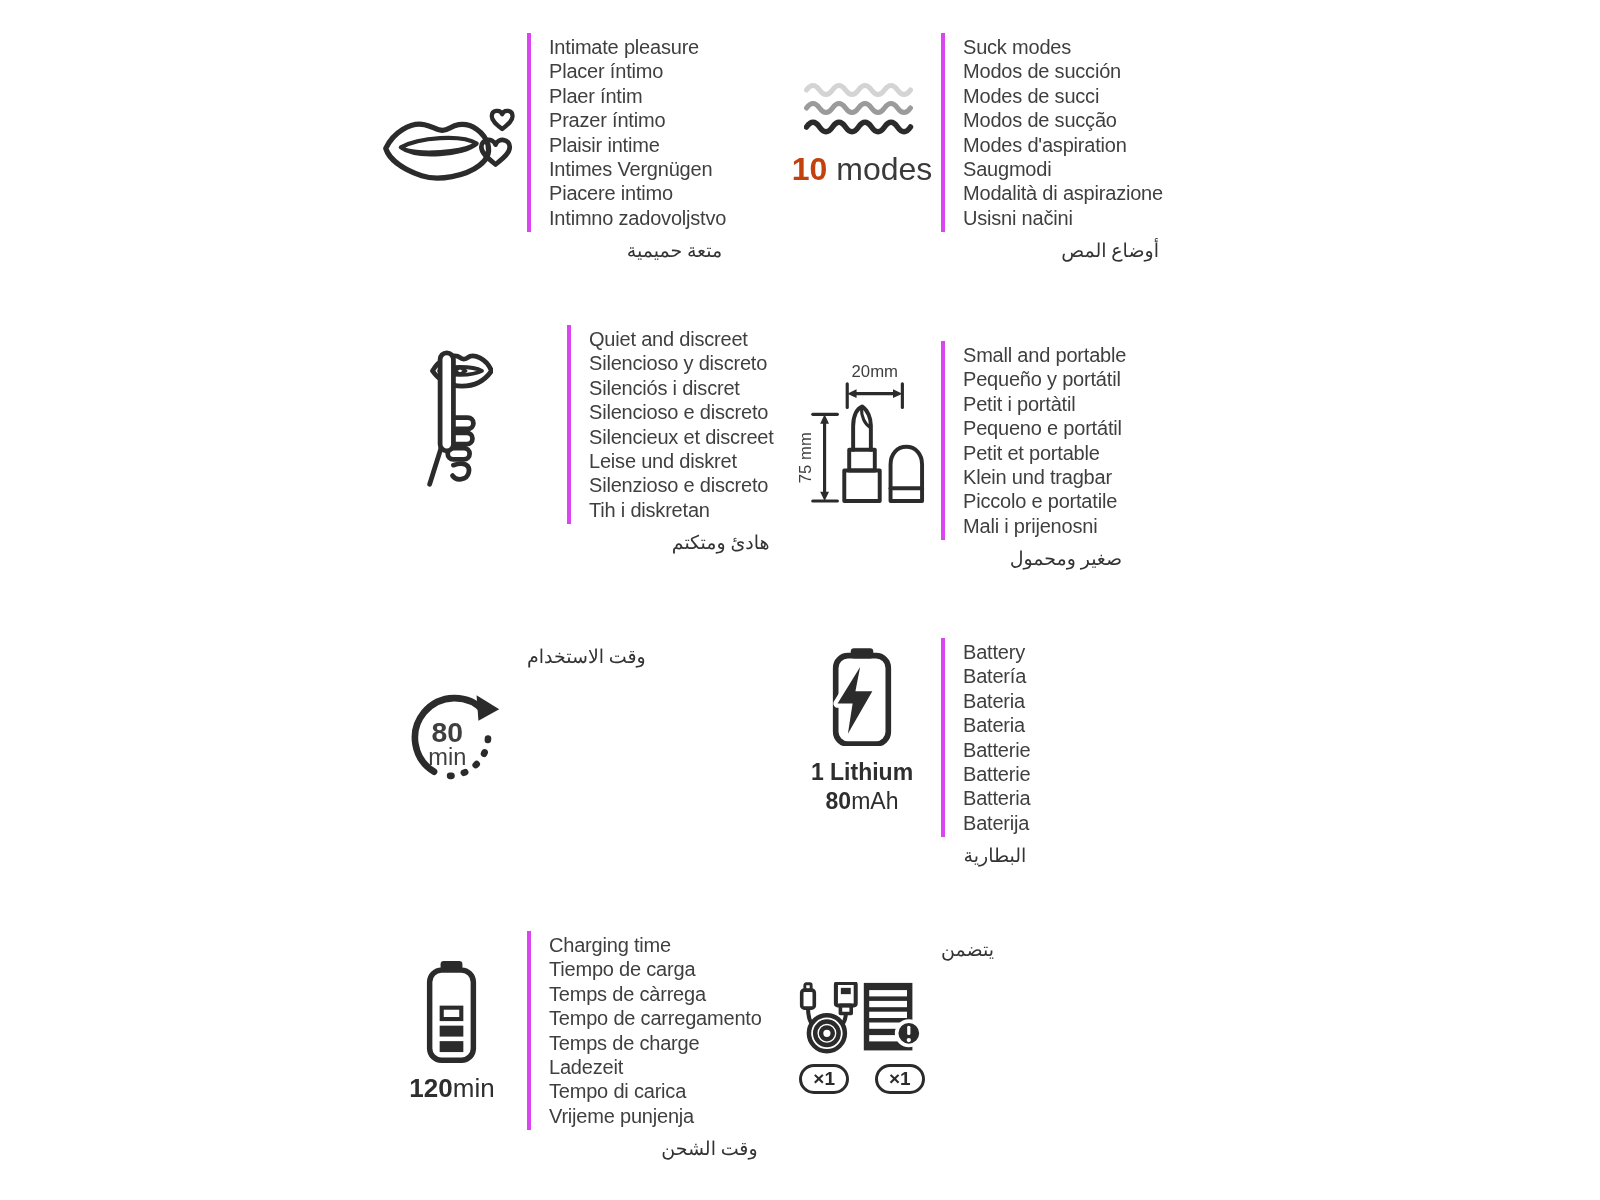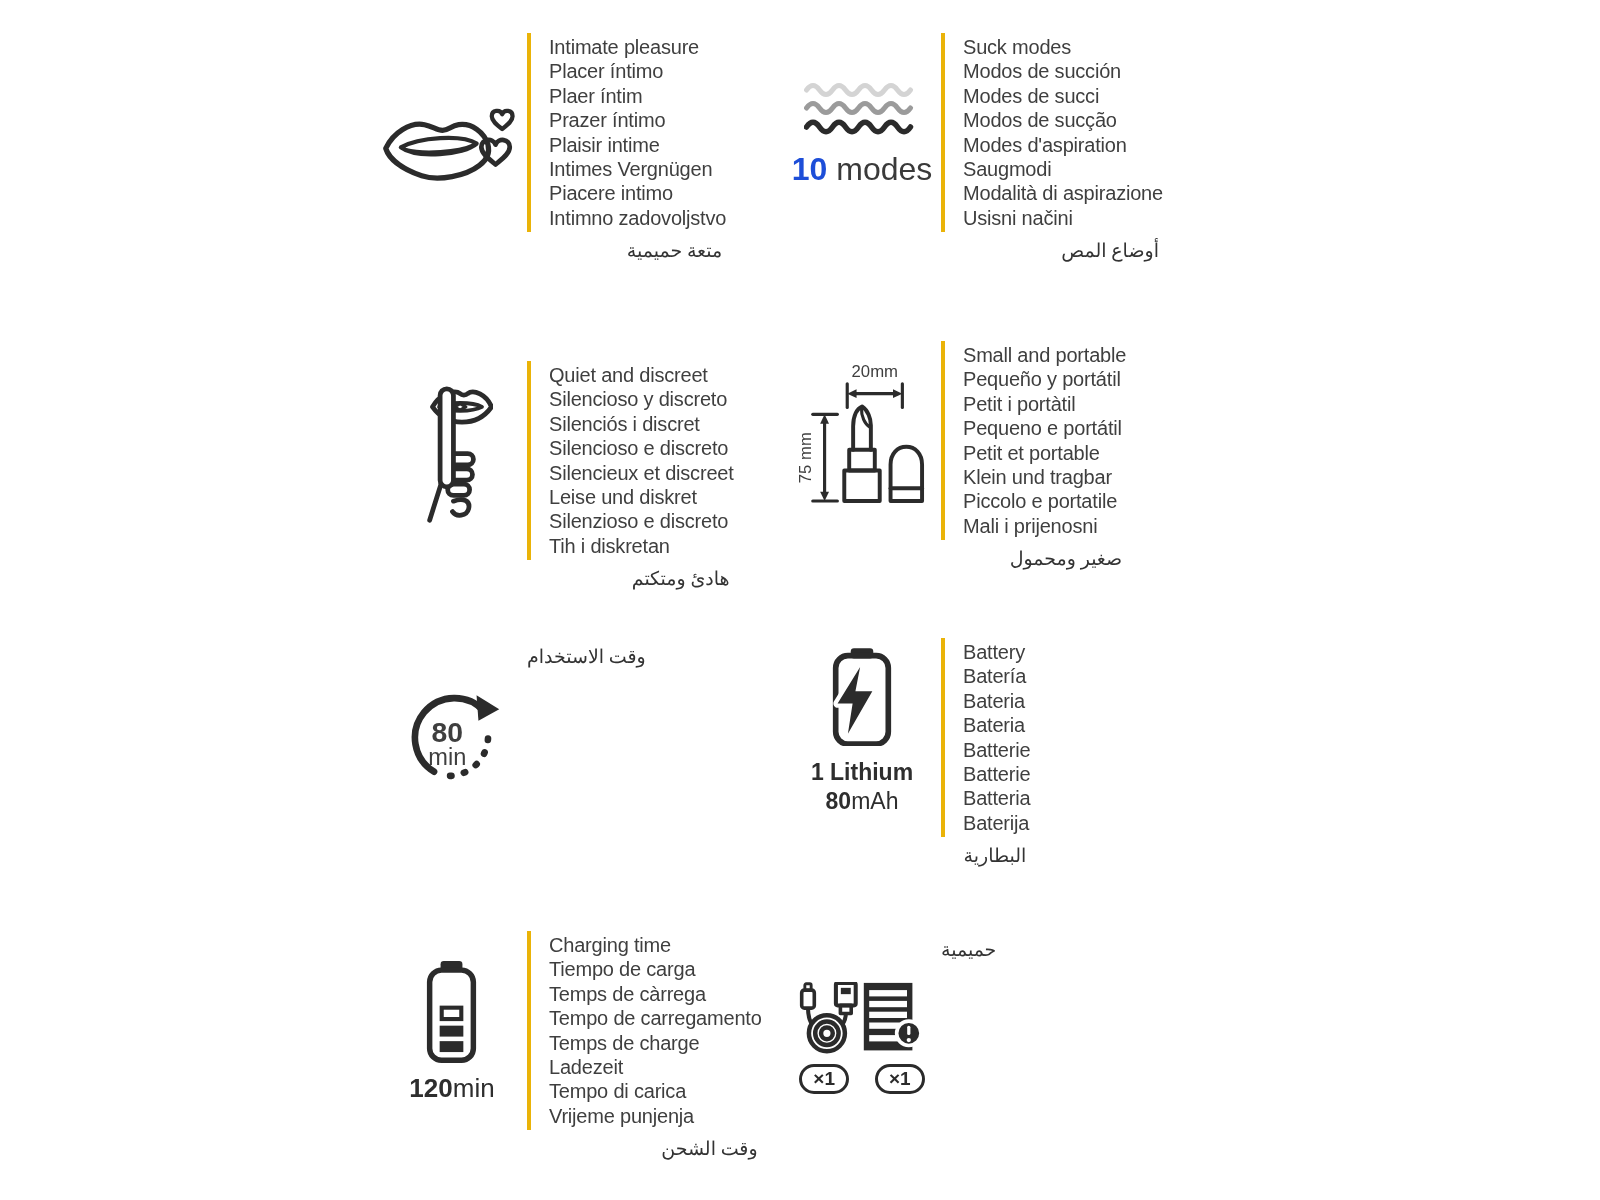--- a/index.html
+++ b/index.html
@@ -9,50 +9,50 @@
     overflow:hidden;
   }
   .feature{position:absolute;display:flex;align-items:flex-start;}
   .icon-area{
     width:150px;height:202px;display:flex;flex-direction:column;
     justify-content:center;align-items:center;flex-shrink:0;
   }
   .feature.right .icon-area{width:158px;}
   .text-area{width:fit-content;}
   .list{
-    border-left:4px solid #eab308;
+    border-left:4px solid #d946ef;
     padding:2px 0 2px 18px;
   }
   .line{
     font-size:20px;line-height:24.4px;letter-spacing:-0.2px;
     white-space:nowrap;color:#3f3f3f;
   }
   .arabic{
     direction:rtl;text-align:right;font-size:19px;margin-top:7px;
     padding-right:4px;color:#333;font-family:Liberation Serif, serif;
   }
   .icon-stack{display:flex;flex-direction:column;align-items:center;}
   svg{display:block;}
   .cap-modes{font-size:32px;color:#3a3a3a;margin-top:12px;white-space:nowrap;}
-  .cap-modes b{color:#1d4ed8;}
+  .cap-modes b{color:#c2410c;}
   .cap-modes span{margin-left:9px;}
   .cap-batt{margin-top:12px;text-align:center;font-size:23px;line-height:1.28;color:#2e2e2e;white-space:nowrap;}
   .cap-batt .l1{font-weight:bold;}
   .cap-batt .l2 b{font-weight:bold;}
   .cap-charge{margin-top:10px;font-size:26px;color:#2e2e2e;white-space:nowrap;}
   .cap-charge b{font-weight:bold;}
   .badges{display:flex;gap:26px;margin-top:10px;}
   .badge{
     border:3px solid #2b2b2b;border-radius:16px;padding:1px 11px;
     font-size:19px;font-weight:bold;color:#2b2b2b;white-space:nowrap;
   }
   
   .s0{left:377px;top:33px;}
   .s1{left:783px;top:33px;}
-  .s2{left:377px;top:361px;}
+  .s2{left:377px;top:325px;gap:40px;}
   .s3{left:783px;top:341px;}
   .s4{left:377px;top:638px;}
   .s5{left:783px;top:638px;}
   .s6{left:377px;top:931px;}
   .s7{left:783px;top:931px;}
   .s0 .main-icon{margin-top:24px;}
   .s2 .main-icon{margin-top:-14px;}
   .s3 .main-icon{margin-top:-12px;}
   .s4 .main-icon{margin-top:-14px;}
   .s5 .icon-stack{margin-top:-14px;}
@@ -278,15 +278,15 @@
         <rect x="120.2" y="48.5" width="3.6" height="10.5" rx="1.8" fill="#fff"></rect>
         <circle cx="122" cy="64.5" r="2.4" fill="#fff"></circle>
       </svg>
       <div class="badges">
         <span class="badge">×1</span>
         <span class="badge">×1</span>
       </div>
     </div>
   </div>
   <div class="text-area">
-    <div class="arabic">حميمية</div>
+    <div class="arabic">يتضمن</div>
   </div>
 </section>
 
 </body></html>

